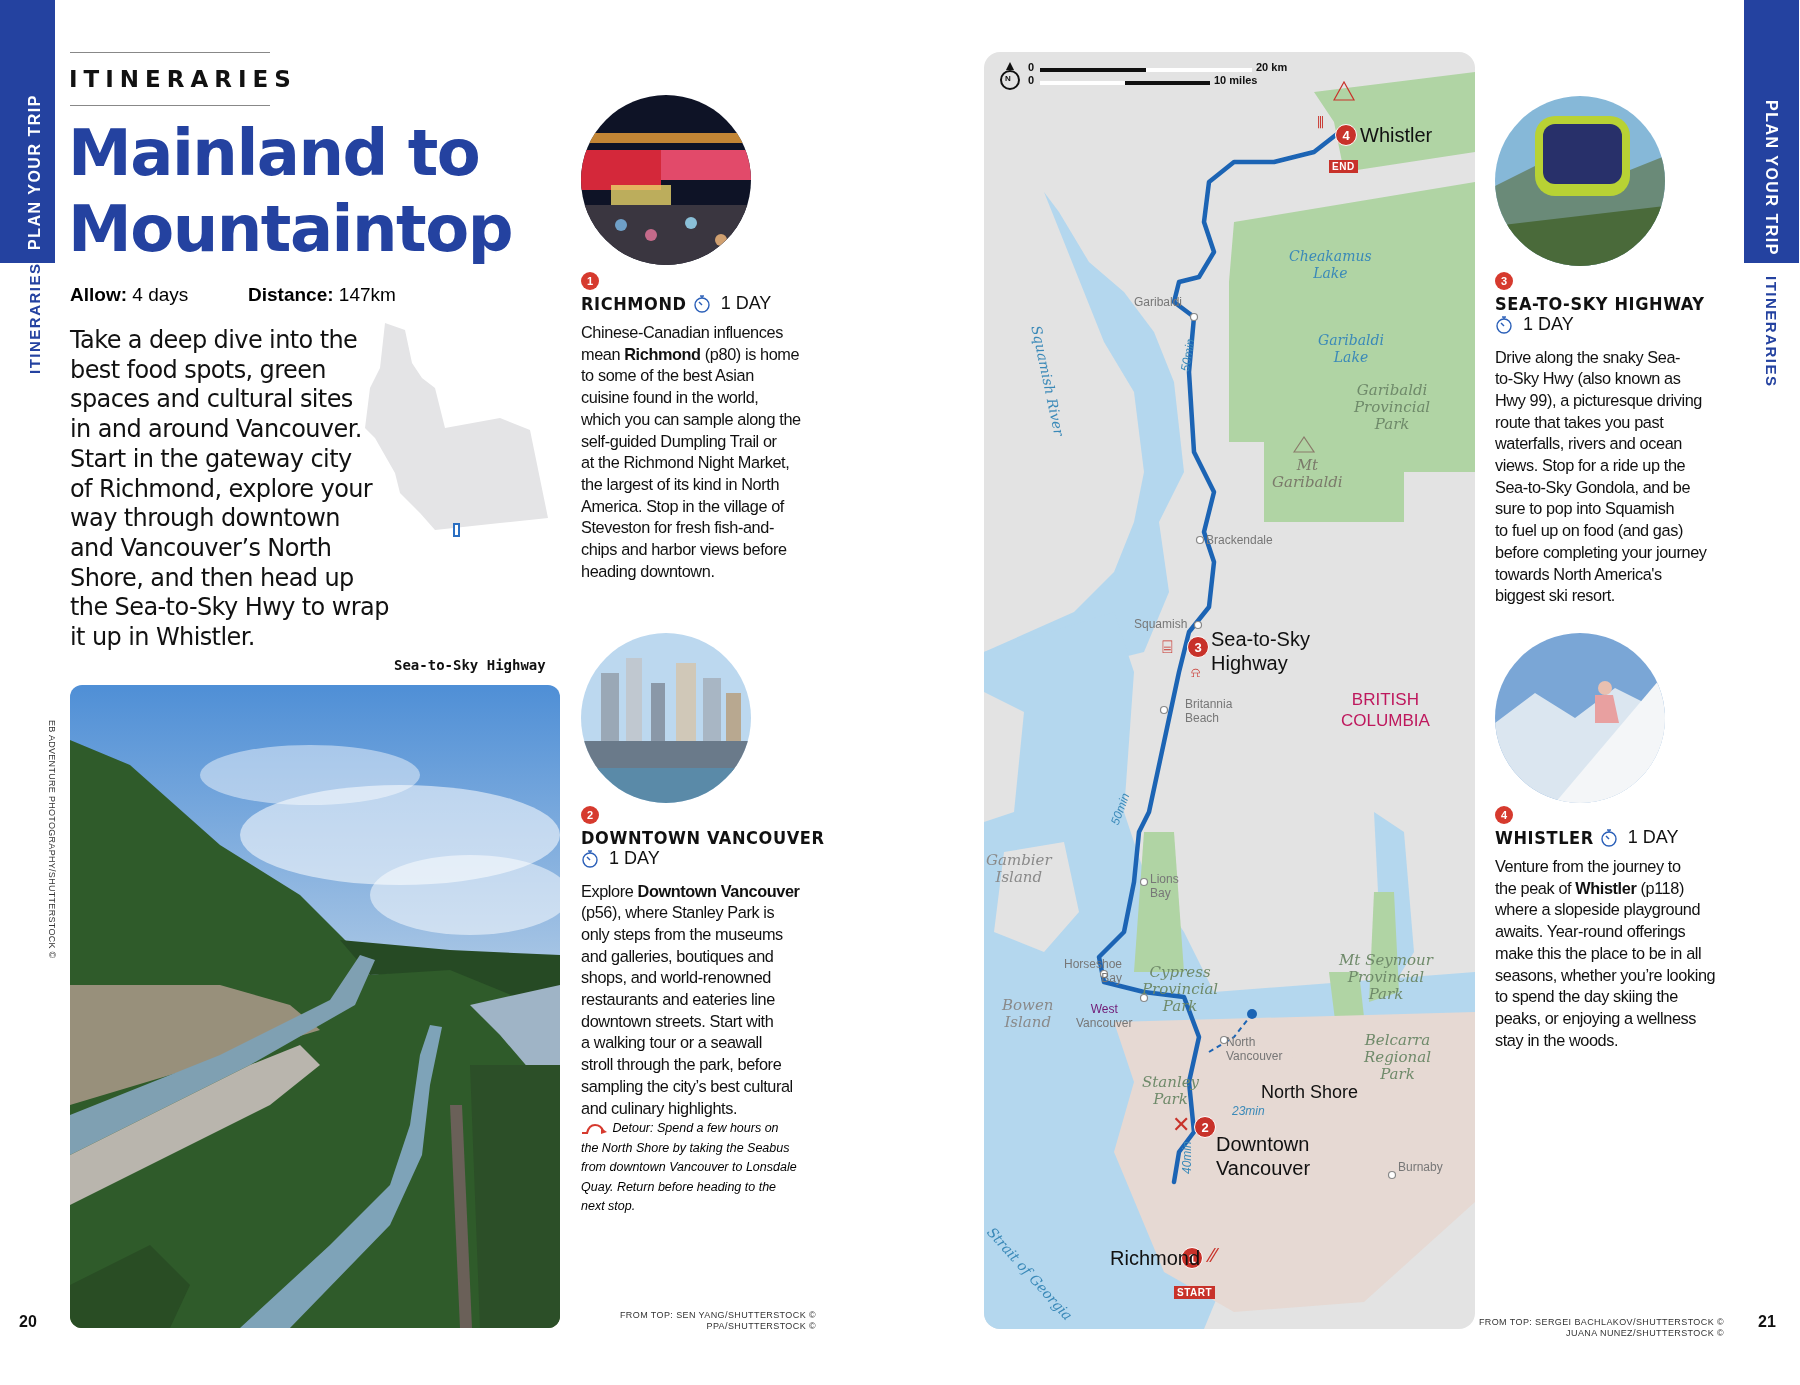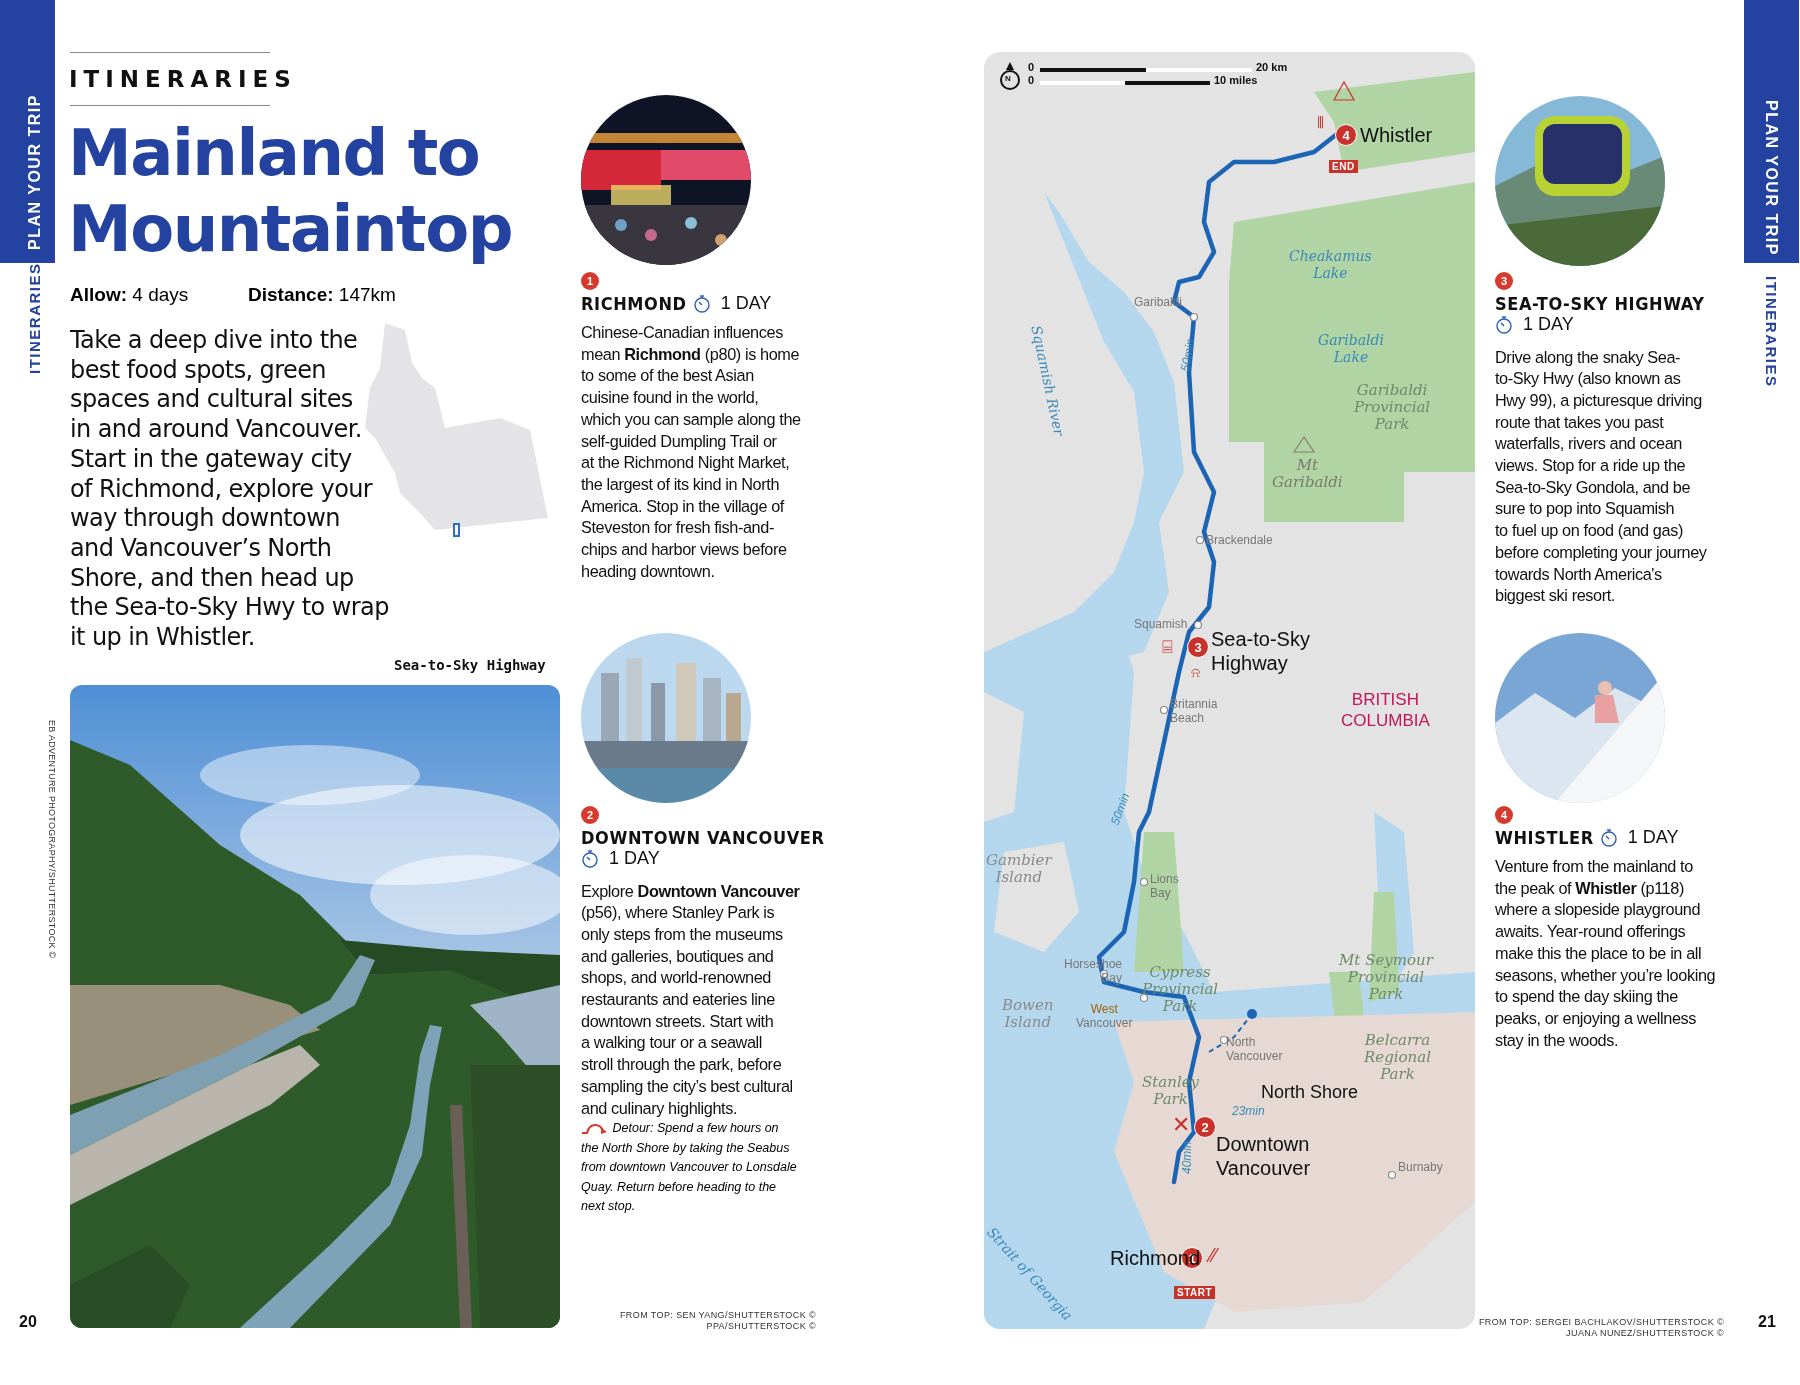--- a/index.html
+++ b/index.html
@@ -308,34 +308,34 @@
   <div class="mlabel" style="left:277px; top:1030px; font-size:18px;">North Shore</div>
 
   <div class="mnum" style="left:197px; top:1195px;">1</div>
   <div class="mlabel stopname" style="left:126px; top:1194px;">Richmond</div>
   <div class="tag" style="left:190px; top:1234px;">START</div>
   <div class="mlabel" style="left:226px; top:1192px; color:#c8322a; font-size:20px;">⁄⁄</div>
 
   <div class="mlabel town" style="left:150px; top:243px;">Garibaldi</div>
   <div class="mlabel town" style="left:222px; top:481px;">Brackendale</div>
   <div class="mlabel town" style="left:150px; top:565px;">Squamish</div>
-  <div class="mlabel town" style="left:186px; top:645px;">
+  <div class="mlabel town" style="left:201px; top:645px;">
       <div>Britannia</div>
       <div>Beach</div>
     </div>
   <div class="mlabel town" style="left:166px; top:820px;">
       <div>Lions</div>
       <div>Bay</div>
     </div>
   <div class="mlabel town" style="left:80px; top:905px; text-align:right;">
       <div>Horseshoe</div>
       <div>Bay</div>
     </div>
   <div class="mlabel town" style="left:92px; top:950px; text-align:center;">
-      <div style="color:#a16207">West</div>
+      <div style="color:#701a75">West</div>
       <div>Vancouver</div>
     </div>
   <div class="mlabel town" style="left:242px; top:983px;">
       <div>North</div>
       <div>Vancouver</div>
     </div>
   <div class="mlabel town" style="left:414px; top:1108px;">Burnaby</div>
 
   <div class="mlabel serif-it water" style="left:305px; top:196px;">
       <div>Cheakamus</div>
@@ -454,21 +454,21 @@
       <svg width="18" height="20" viewBox="0 0 18 20">
           <circle cx="9" cy="11" r="7" fill="none" stroke="#2a5fb8" stroke-width="1.4"></circle>
           <line x1="7" y1="2" x2="11" y2="2" stroke="#2a5fb8" stroke-width="1.4"></line>
           <line x1="9" y1="2" x2="9" y2="4" stroke="#2a5fb8" stroke-width="1.4"></line>
           <line x1="9" y1="11" x2="6" y2="8" stroke="#2a5fb8" stroke-width="1.4"></line>
         </svg>
       <span>1 DAY</span>
     </span>
   </div>
   <div class="body-text rich">
-      <div><span>Venture from the mainland to</span></div>
+      <div><span>Venture from the journey to</span></div>
       <div><span>the peak of </span><b>Whistler</b><span> (p118)</span></div>
       <div><span>where a slopeside playground</span></div>
       <div><span>awaits. Year-round offerings</span></div>
       <div><span>make this the place to be in all</span></div>
       <div><span>seasons, whether you’re looking</span></div>
       <div><span>to spend the day skiing the</span></div>
       <div><span>peaks, or enjoying a wellness</span></div>
       <div><span>stay in the woods.</span></div>
     </div>
 </div>

